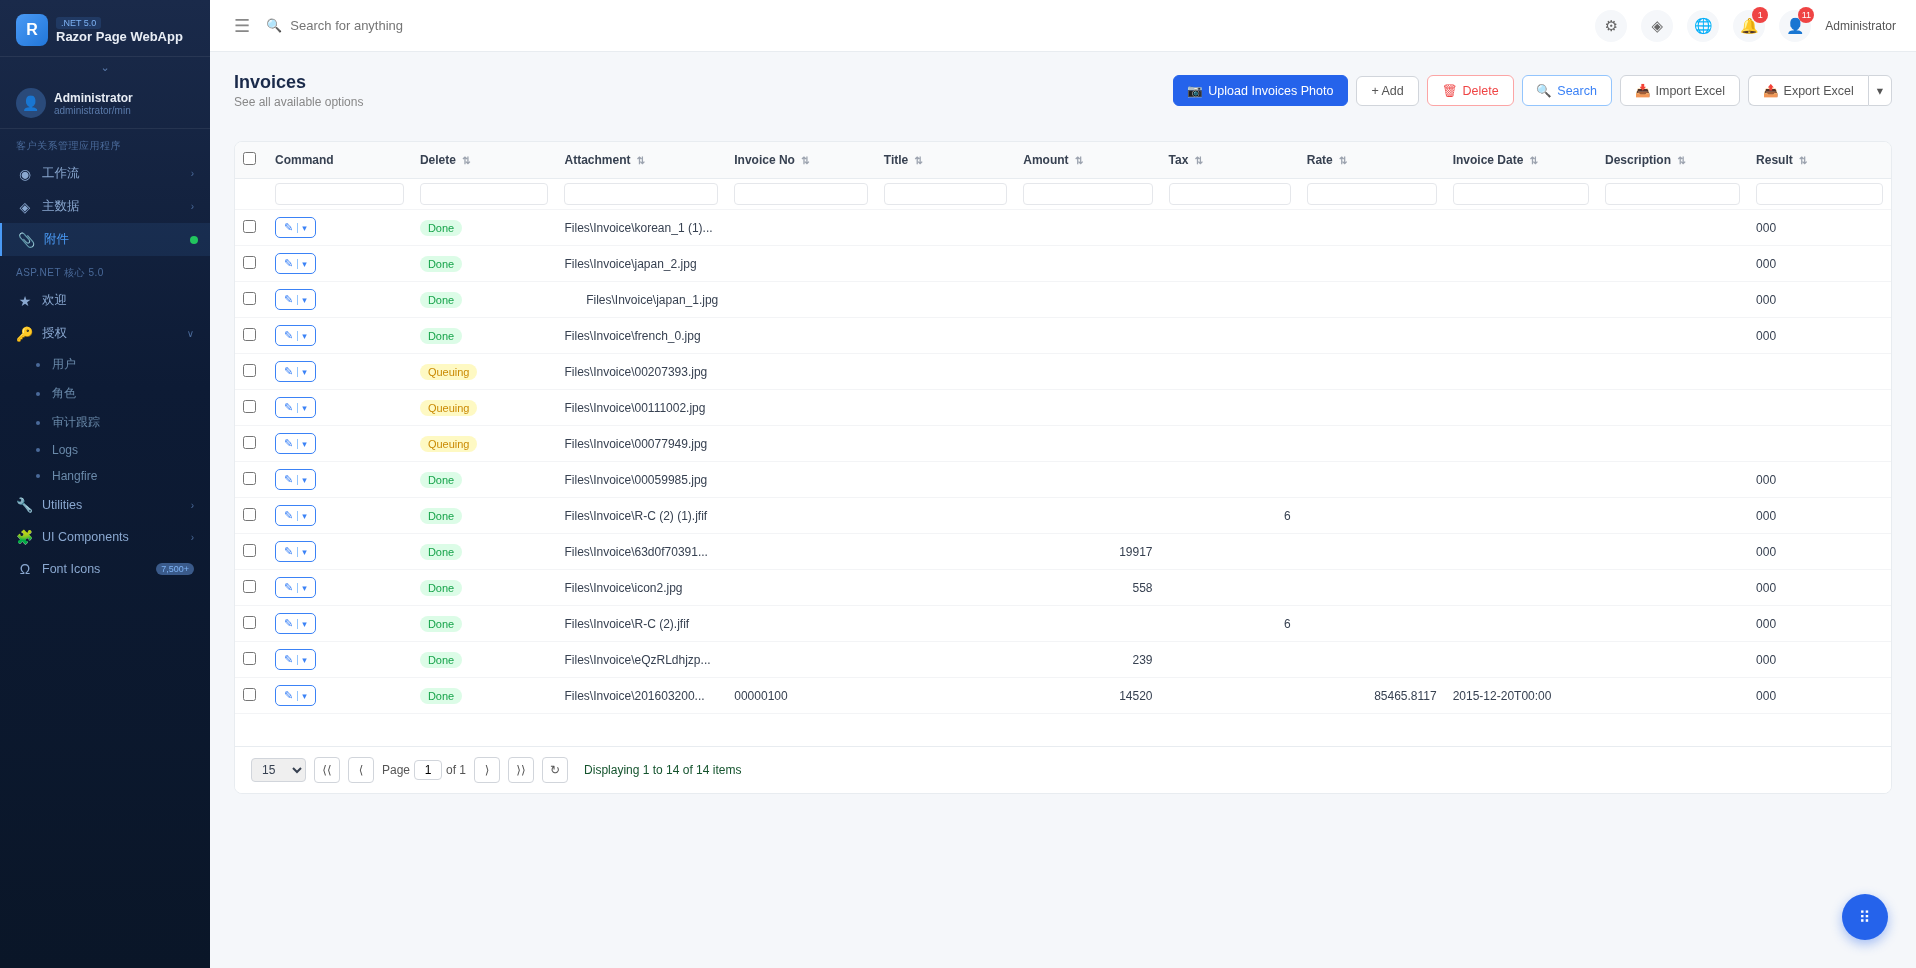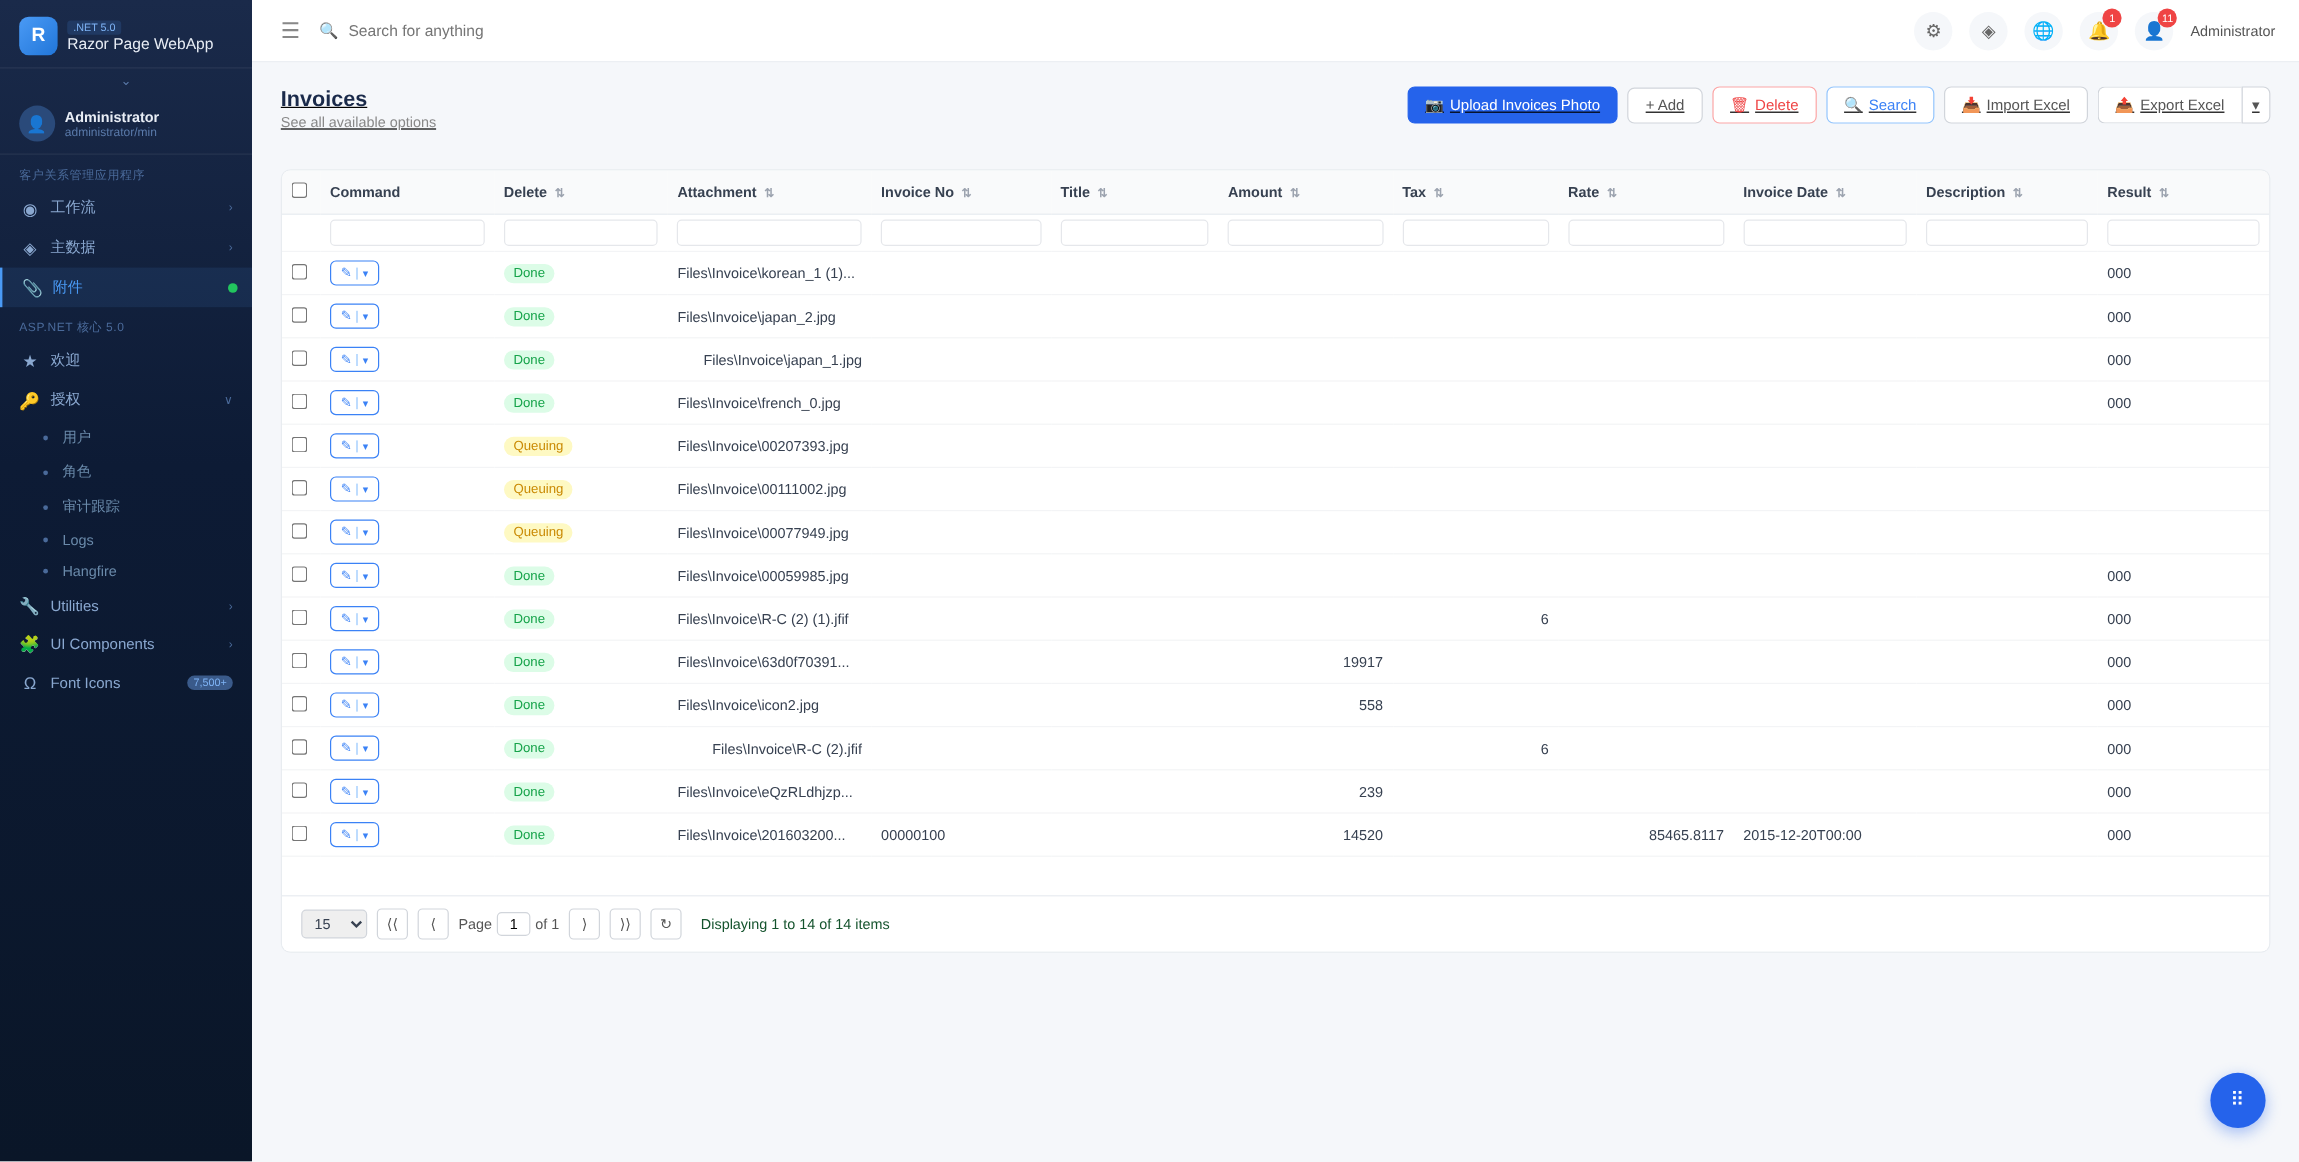--- a/index.html
+++ b/index.html
@@ -25,21 +25,21 @@
       border-bottom: 1px solid rgba(255,255,255,0.07);
     }
     .sidebar-logo-icon {
       width: 32px; height: 32px;
       background: linear-gradient(135deg, #4a9af5, #2176d9);
       border-radius: 8px;
       display: flex; align-items: center; justify-content: center;
       color: white; font-size: 16px; font-weight: bold;
     }
     .sidebar-logo-text { display: flex; flex-direction: column; }
-    .sidebar-logo-title { font-size: 13px; font-weight: 400; color: #e8edf5; text-align: right; }
+    .sidebar-logo-title { font-size: 13px; font-weight: 700; color: #e8edf5; text-align: right; }
     .sidebar-logo-badge { font-size: 9px; color: #7eb3f5; background: rgba(74,154,245,0.15); padding: 1px 5px; border-radius: 3px; align-self: flex-start; }
     .sidebar-chevron {
       text-align: center; padding: 4px 0; color: #5a7aaa; font-size: 11px; cursor: pointer;
     }
 
     .sidebar-user {
       display: flex; align-items: center; gap: 8px; padding: 10px 16px;
       border-bottom: 1px solid rgba(255,255,255,0.07);
     }
     .sidebar-user-avatar {
@@ -322,21 +322,21 @@
       <div class="navbar-icon-btn">
         <span>👤</span>
         <span class="badge">11</span>
       </div>
       <span class="navbar-user-name">Administrator</span>
     </div>
   </div>
 
   <div class="page-content">
 
-    <div style="display:flex; align-items:flex-start; justify-content:space-between; margin-bottom:16px;text-decoration:underline;">
+    <div style="display:flex; align-items:center; justify-content:space-between; margin-bottom:16px;">
       <div class="page-header">
         <div class="page-title">Invoices</div>
         <div class="page-subtitle">See all available options</div>
       </div>
       <div class="toolbar">
         <button class="btn btn-primary">
           <span>📷</span>
           <span>Upload Invoices Photo</span>
         </button>
         <button class="btn btn-default">
@@ -690,21 +690,21 @@
     </td>
     <td>
       <div class="action-btn">
         <span>✎</span>
         <span class="arrow">▾</span>
       </div>
     </td>
     <td>
       <span class="status-badge status-done">Done</span>
     </td>
-    <td style="max-width:200px; overflow:hidden; text-overflow:ellipsis; white-space:nowrap;text-align:right;">Files\Invoice\R-C (2).jfif</td>
+    <td style="max-width:200px; overflow:hidden; text-overflow:ellipsis; white-space:nowrap;">Files\Invoice\R-C (2).jfif</td>
     <td></td>
     <td></td>
     <td style="text-align:right;"></td>
     <td style="text-align:right;">6</td>
     <td style="text-align:right;"></td>
     <td></td>
     <td></td>
     <td>000</td>
   </tr>
             <tr>

